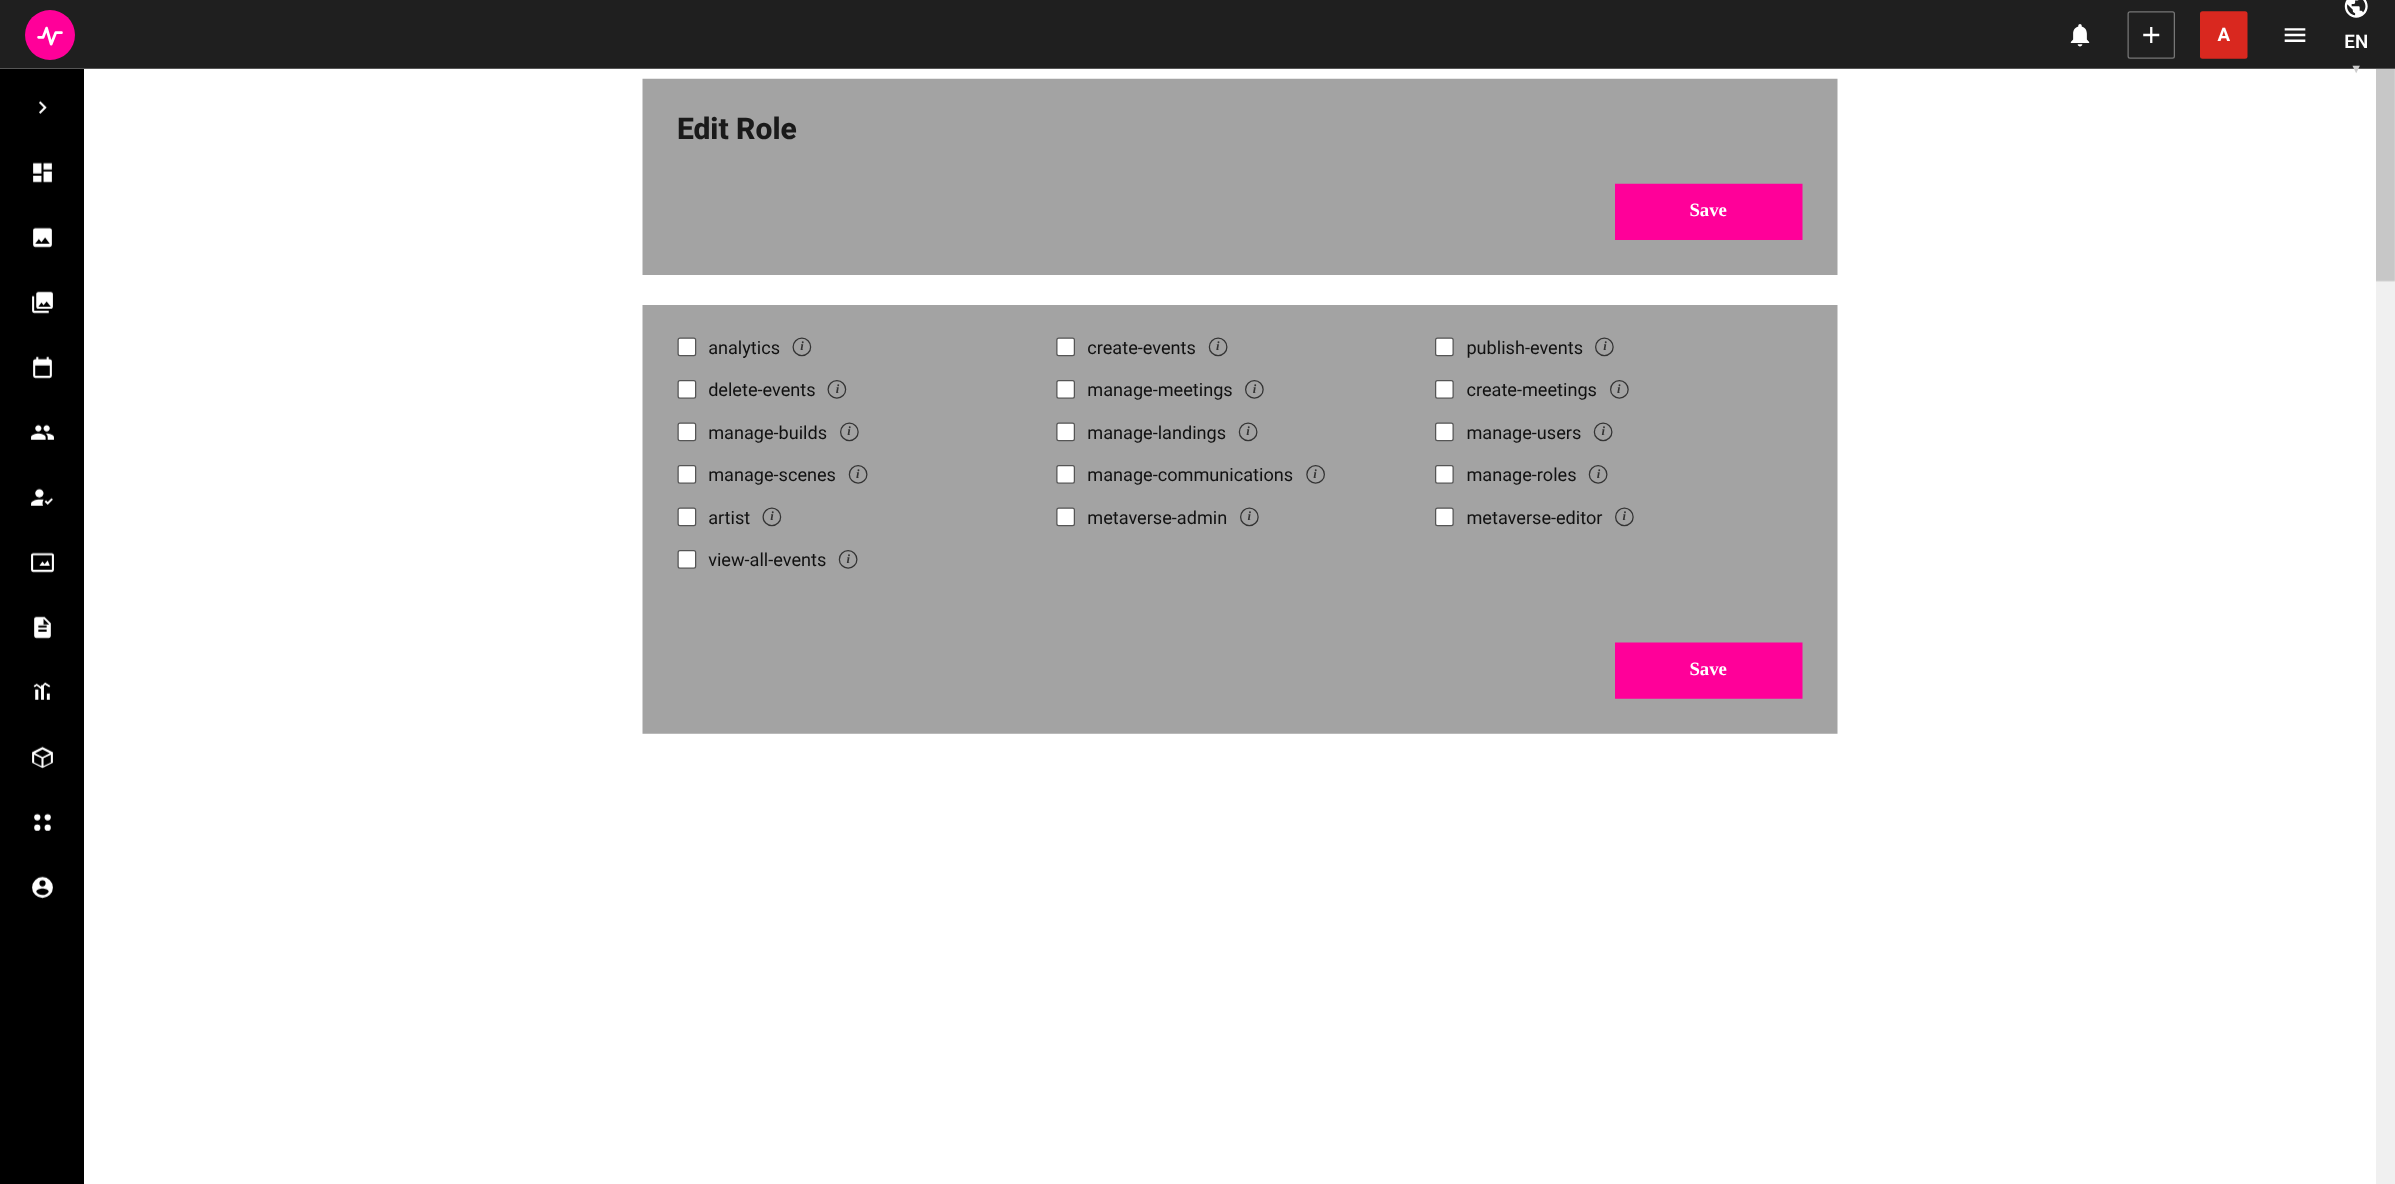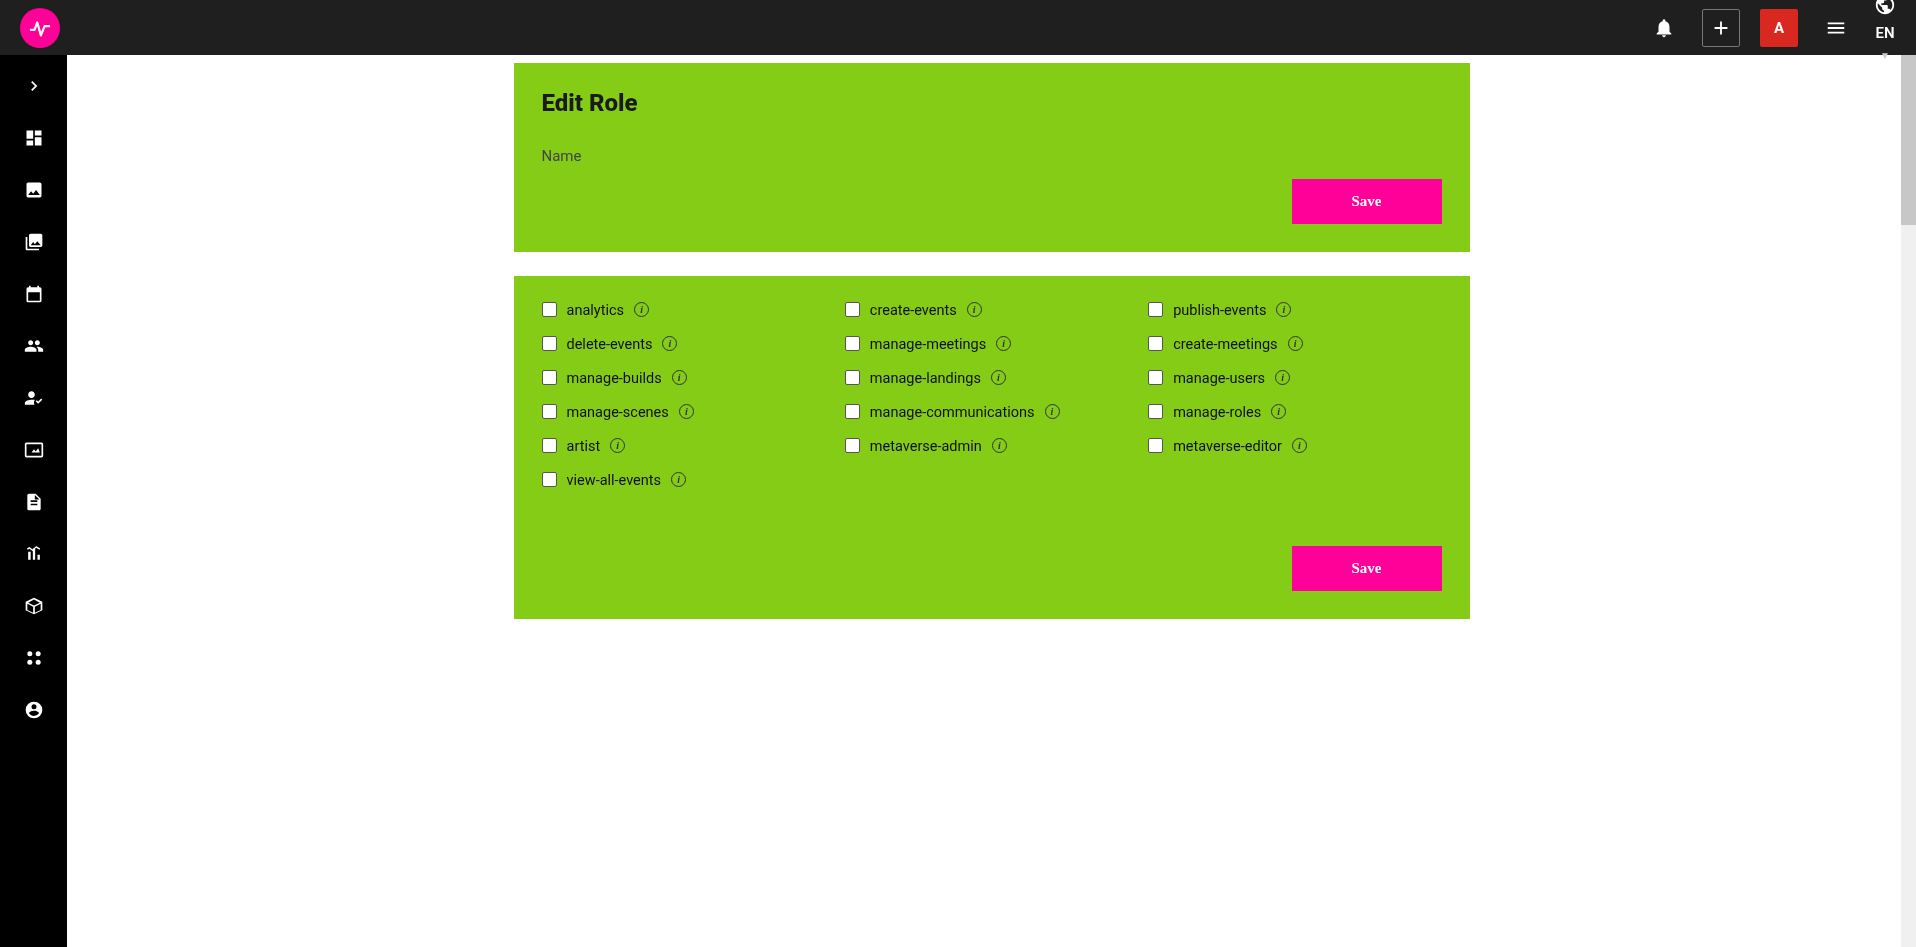--- a/index.html
+++ b/index.html
@@ -87,21 +87,21 @@
 
   .main {
     position: absolute;
     top: 55px; left: 67px; right: 0; bottom: 0;
     overflow-y: auto;
     padding: 8px 0 40px 0;
   }
   .card {
     width: 956px;
     margin: 0 auto 24px auto;
-    background: #84cc16;
+    background: #a3a3a3;
     padding: 26px 28px 28px 28px;
   }
   .card-title {
     font-size: 24px;
     font-weight: 800;
     color: #1a1a1a;
     margin-bottom: 30px;
   }
   .field-label {
     font-size: 15px;
@@ -288,21 +288,20 @@
     <svg viewBox="0 0 24 24">
         <path d="M12 2a10 10 0 100 20 10 10 0 000-20zm0 3a3 3 0 110 6 3 3 0 010-6zm0 14.2c-2.5 0-4.71-1.28-6-3.22.03-1.99 4-3.08 6-3.08s5.97 1.09 6 3.08a7.23 7.23 0 01-6 3.22z"></path>
       </svg>
   </div>
 </div>
 
 <div class="main">
 
   <div class="card">
     <h2 class="card-title">Edit Role</h2>
-    <label class="field-label">Name</label>
     <div class="btn-row">
       <button class="btn-primary">Save</button>
     </div>
   </div>
 
   <div class="card">
     <div class="perm-grid" id="perm-grid">
         <div class="perm-cell">
           <div class="perm-cb"></div>
           <span class="perm-label">analytics</span>

